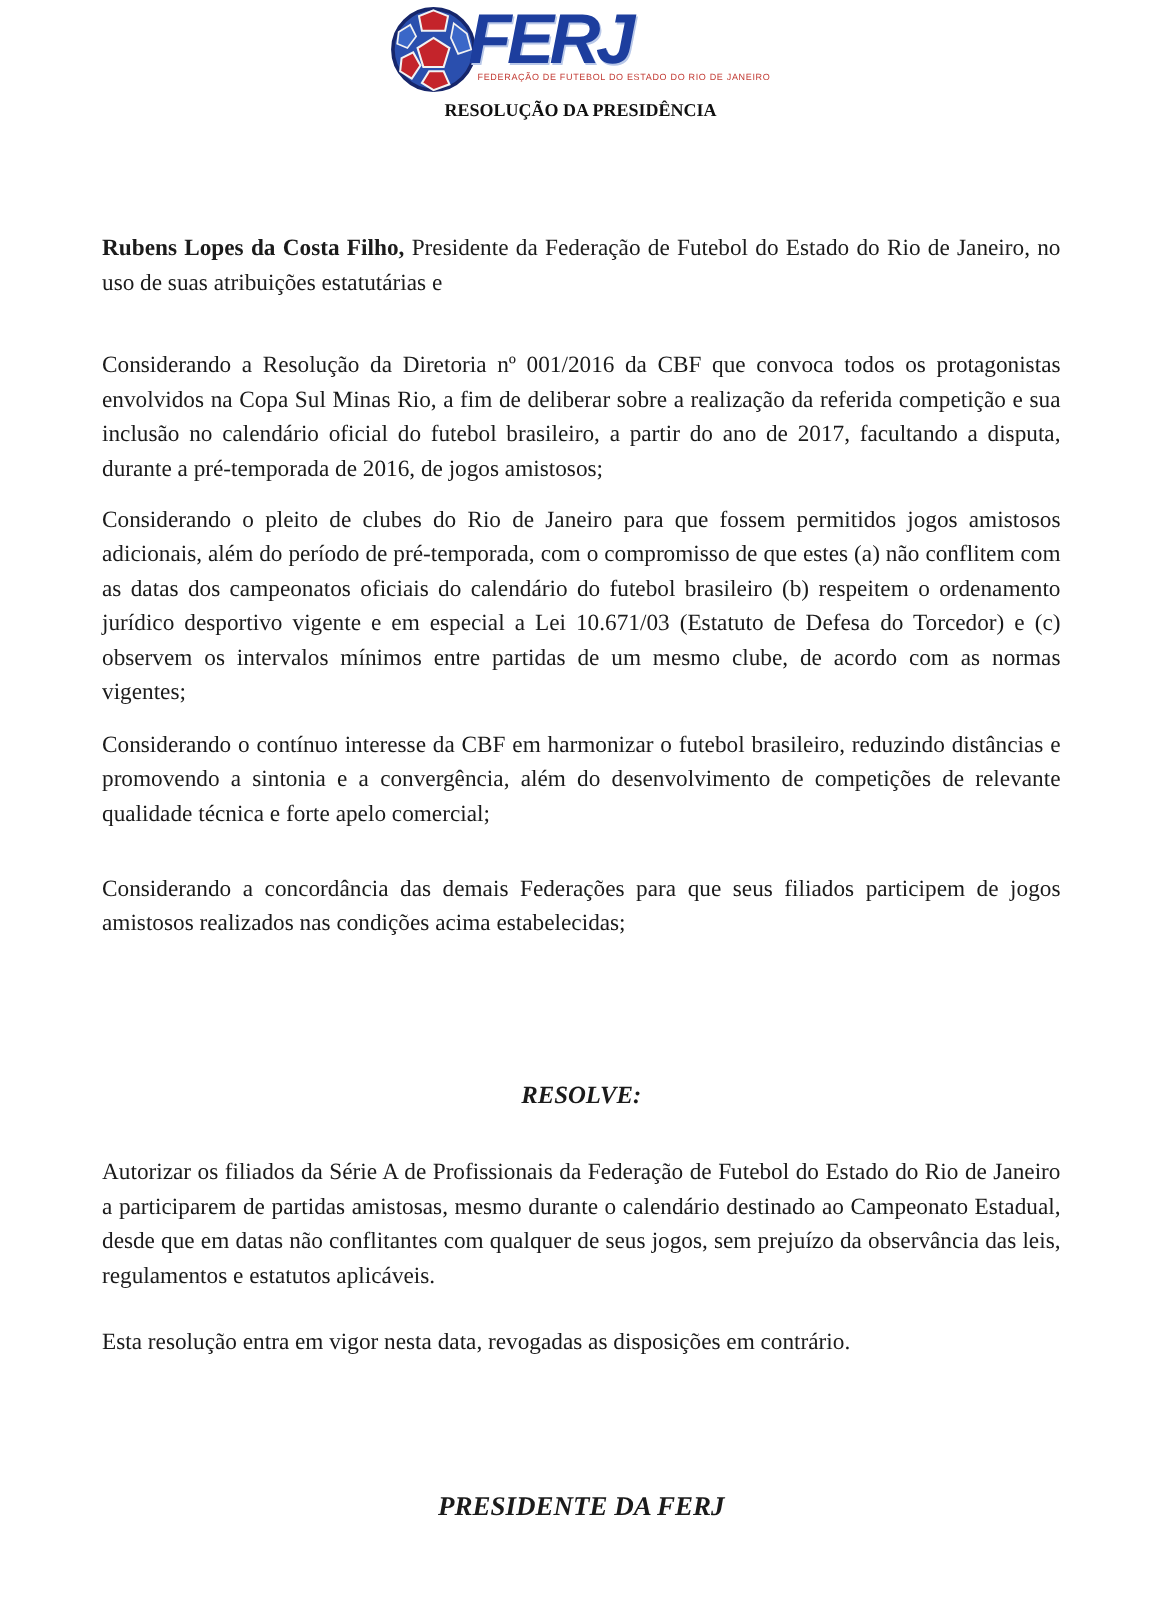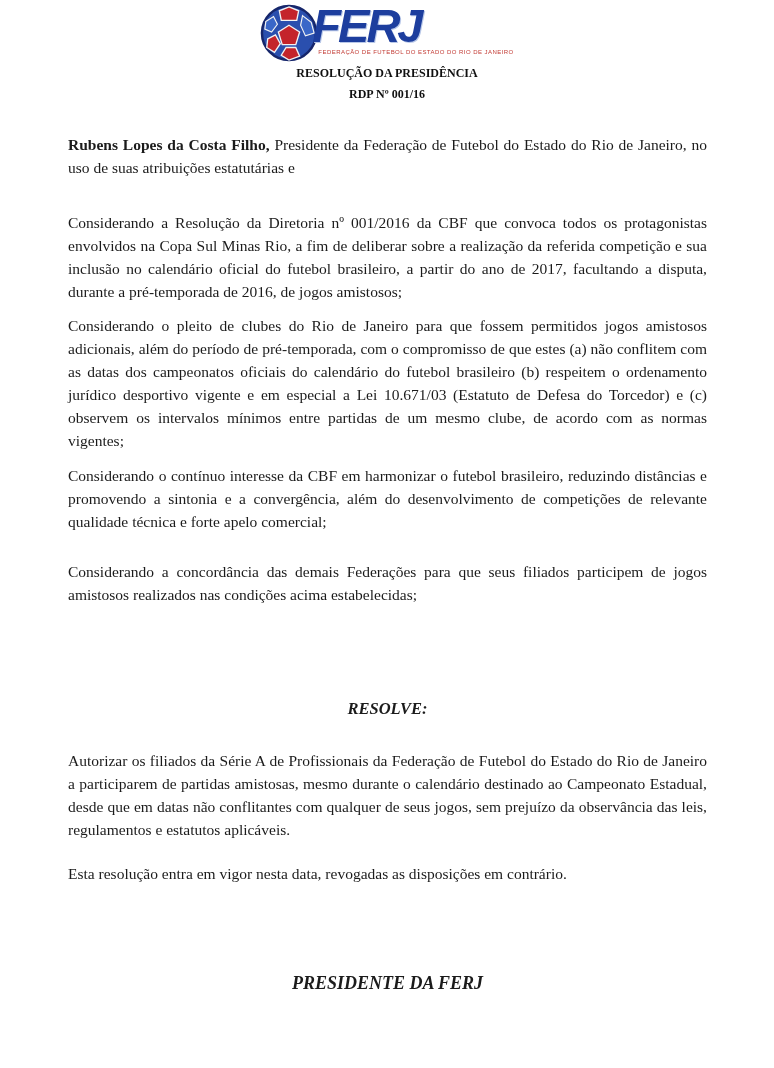--- a/index.html
+++ b/index.html
@@ -42,20 +42,21 @@
     font-size:12px; line-height:20px;
     color:#101010;
   }
   .doc-title  { top:63px; }
   .doc-number { top:84px; }
   
   .para {
     position:absolute; left:68px; width:639px;
     font-size:15.5px; line-height:23px;
     text-align:justify;
+    margin-top:21px;
   }
   .center { text-align:center;font-style:italic; }
   .bold { font-weight:bold; }
   .p-intro   { top:133px; }
   .p-c0      { top:211px; }
   .p-c1      { top:314px; }
   .p-c2      { top:464px; }
   .p-c3      { top:560px; }
   .p-c4      { top:633px; }
   .resolve   { top:697px; font-size:16.5px; }
@@ -80,21 +81,20 @@
       <polygon points="27,45 37,45 41,54 30,58 22,53" fill="#c4242b" stroke="#f2f2f2" stroke-width="1.4"></polygon>
       <polygon points="6,18 14,13 18,21 12,29 5,26" fill="#3a67c8" stroke="#f2f2f2" stroke-width="1.2"></polygon>
     </svg>
     <div class="wordmark-col">
       <div class="wordmark">FERJ</div>
       <div class="tagline">FEDERAÇÃO DE FUTEBOL DO ESTADO DO RIO DE JANEIRO</div>
     </div>
   </div>
 
   <div class="doc-title">RESOLUÇÃO DA PRESIDÊNCIA</div>
-  <div class="doc-number">RDP Nº 001/16</div>
 
   <p class="para p-intro"><span class="bold">Rubens Lopes da Costa Filho,</span><span> Presidente da Federação de Futebol do Estado do Rio de Janeiro, no uso de suas atribuições estatutárias e</span></p>
 
   <p class="para p-c0">Considerando a Resolução da Diretoria nº 001/2016 da CBF que convoca todos os protagonistas envolvidos na Copa Sul Minas Rio, a fim de deliberar sobre a realização da referida competição e sua inclusão no calendário oficial do futebol brasileiro, a partir do ano de 2017, facultando a disputa, durante a pré-temporada de 2016, de jogos amistosos;</p>
   <p class="para p-c1">Considerando o pleito de clubes do Rio de Janeiro para que fossem permitidos jogos amistosos adicionais, além do período de pré-temporada, com o compromisso de que estes (a) não conflitem com as datas dos campeonatos oficiais do calendário do futebol brasileiro (b) respeitem o ordenamento jurídico desportivo vigente e em especial a Lei 10.671/03 (Estatuto de Defesa do Torcedor) e (c) observem os intervalos mínimos entre partidas de um mesmo clube, de acordo com as normas vigentes;</p>
   <p class="para p-c2">Considerando o contínuo interesse da CBF em harmonizar o futebol brasileiro, reduzindo distâncias e promovendo a sintonia e a convergência, além do desenvolvimento de competições de relevante qualidade técnica e forte apelo comercial;</p>
   <p class="para p-c3">Considerando a concordância das demais Federações para que seus filiados participem de jogos amistosos realizados nas condições acima estabelecidas;</p>
 
   <p class="para resolve center bold">RESOLVE:</p>
   <p class="para p-res">Autorizar os filiados da Série A de Profissionais da Federação de Futebol do Estado do Rio de Janeiro a participarem de partidas amistosas, mesmo durante o calendário destinado ao Campeonato Estadual, desde que em datas não conflitantes com qualquer de seus jogos, sem prejuízo da observância das leis, regulamentos e estatutos aplicáveis.</p>

